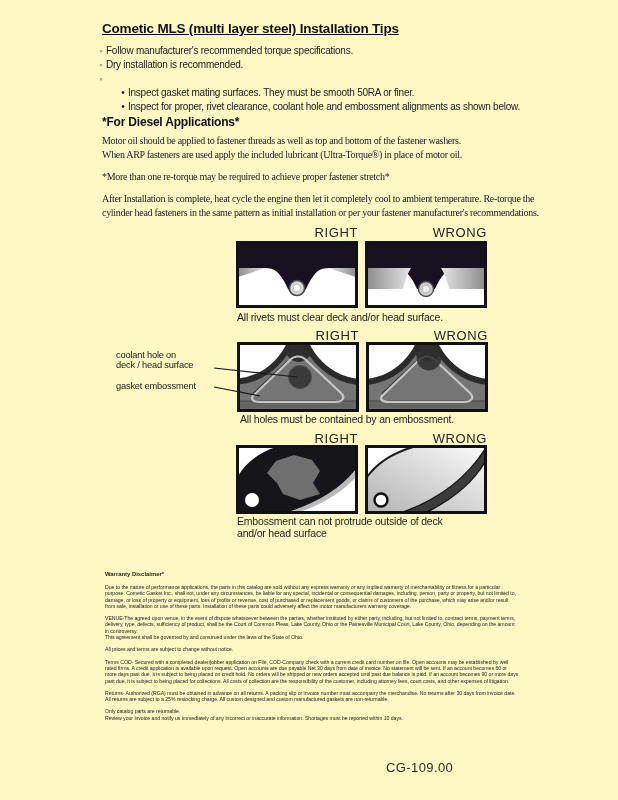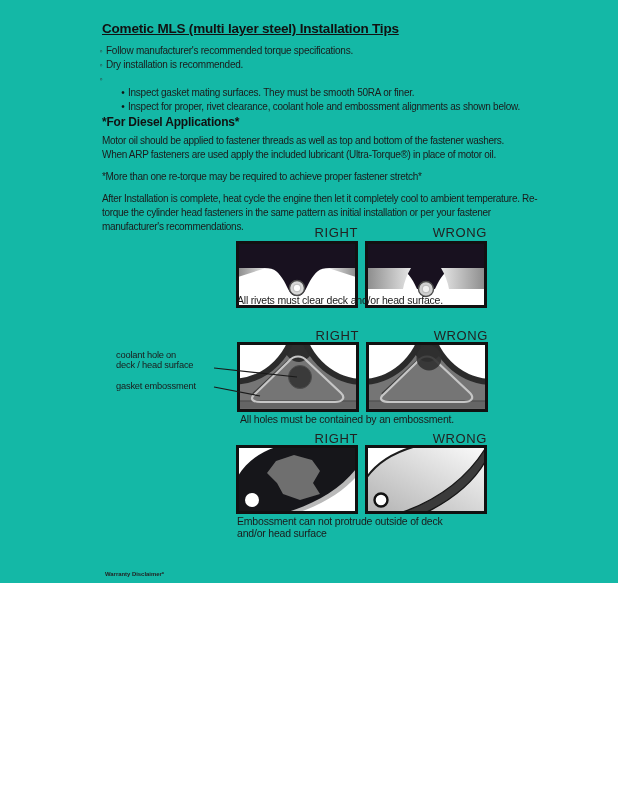--- a/index.html
+++ b/index.html
@@ -1,40 +1,40 @@
 <!DOCTYPE html>
 <html><head>
 <meta charset="utf-8">
 <style>
   html,body{margin:0;padding:0;background:#ffffff;}
   body{width:618px;height:800px;font-family:"Liberation Sans", sans-serif;color:#1b1b1b;}
-  .page{position:relative;width:618px;height:583px;overflow:hidden;background:#14b8a6;}
+  .page{position:relative;width:618px;height:800px;overflow:hidden;background:#fef9c3;}
   .abs{position:absolute;}
 
   .title{left:102px;top:21px;font-size:13.5px;font-weight:bold;letter-spacing:-0.2px;
          text-decoration:underline;color:#111;}
 
   .bullets{left:96px;top:44px;width:470px;font-size:10px;letter-spacing:-0.25px;line-height:14px;color:#1b1b1b;}
   .bullet-row{display:flex;}
   .bullet-marker{width:10px;flex:0 0 10px;text-align:center;font-size:9px;line-height:14px;color:#333;}
   .sub{padding-left:22px;}
   .sub .bullet-marker{font-size:10px;color:#111;}
 
   .diesel-heading{left:102px;top:115px;font-size:12px;font-weight:bold;letter-spacing:-0.2px;color:#111;}
   .diesel-paras{left:102px;top:134px;width:448px;font-size:10px;letter-spacing:-0.3px;line-height:14px;}
-  .diesel-paras p{margin:0 0 8px 0;white-space:pre-line;}
+  .diesel-paras p{margin:0 0 8px 0;white-space:pre-line;font-family:Liberation Serif, serif;}
 
   .fig-label{top:0;width:122px;text-align:right;font-size:13px;letter-spacing:0.6px;color:#222;}
   .fig-caption{font-size:10.5px;letter-spacing:-0.2px;color:#1b1b1b;line-height:11.5px;}
   .panel{display:block;}
 
   .fig1{left:236px;top:225px;width:260px;height:100px;}
   .fig1 .p-left{left:0;top:16px;}
   .fig1 .p-right{left:129px;top:16px;}
-  .fig1 .fig-caption{left:1px;top:70px;width:250px;}
+  .fig1 .fig-caption{left:1px;top:87px;width:250px;}
 
   .fig2{left:0;top:328px;width:618px;height:102px;}
   .fig2 .p-left{left:237px;top:14px;}
   .fig2 .p-right{left:366px;top:14px;}
   .fig2 .fig-caption{left:240px;top:86px;width:320px;}
   .ann{width:96px;font-size:9.3px;letter-spacing:-0.2px;line-height:10px;color:#1b1b1b;}
   .ann1{left:116px;top:22px;}
   .ann2{left:116px;top:53px;}
   .leaders{left:0;top:0;pointer-events:none;}
 

